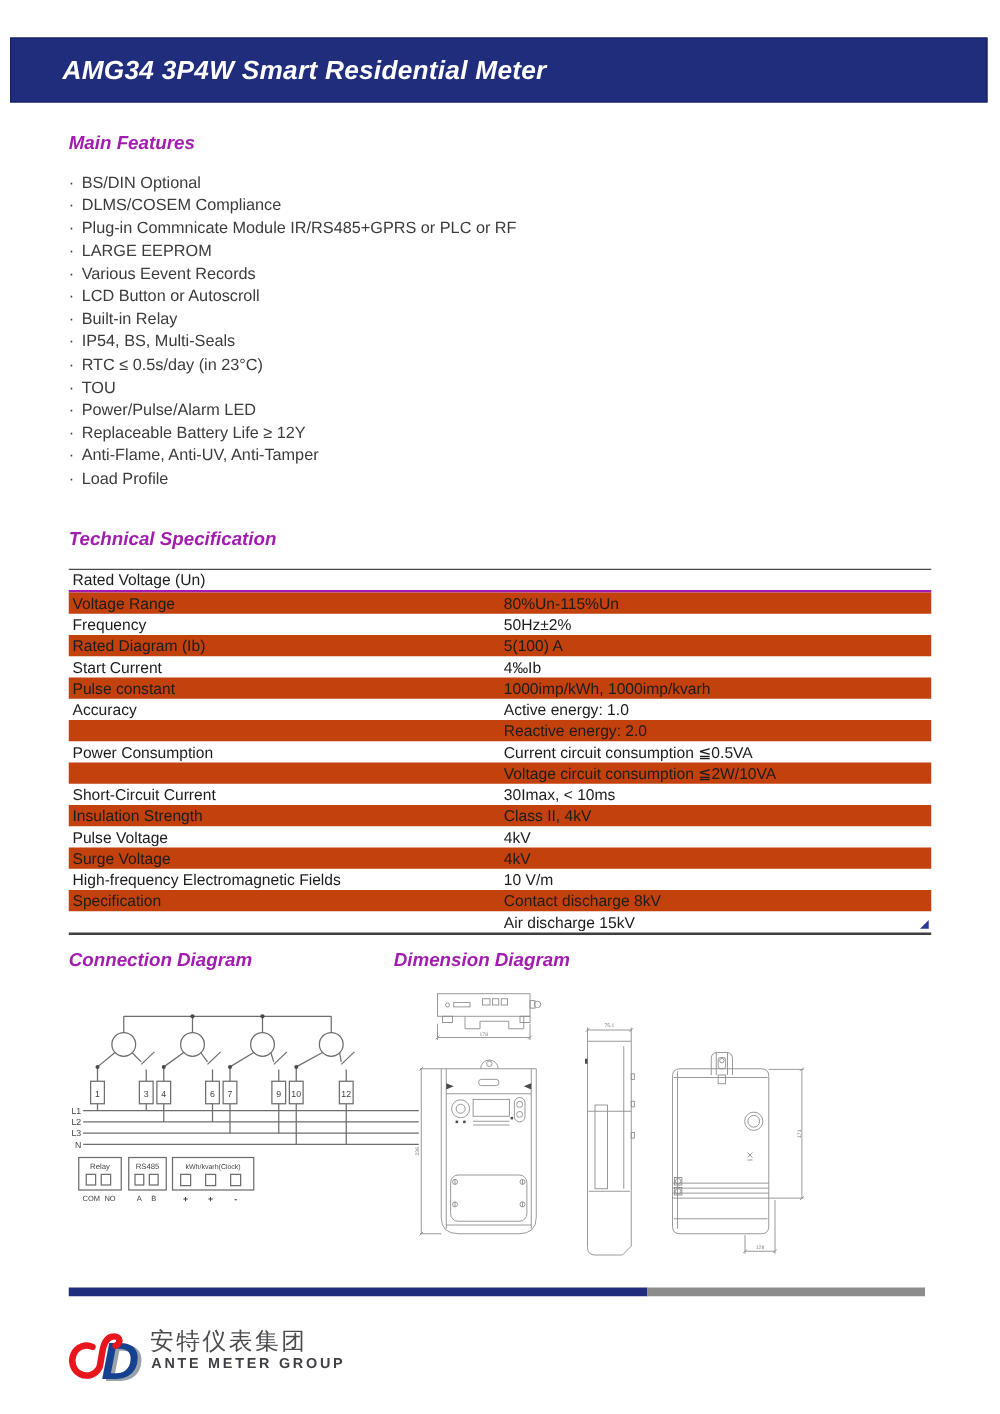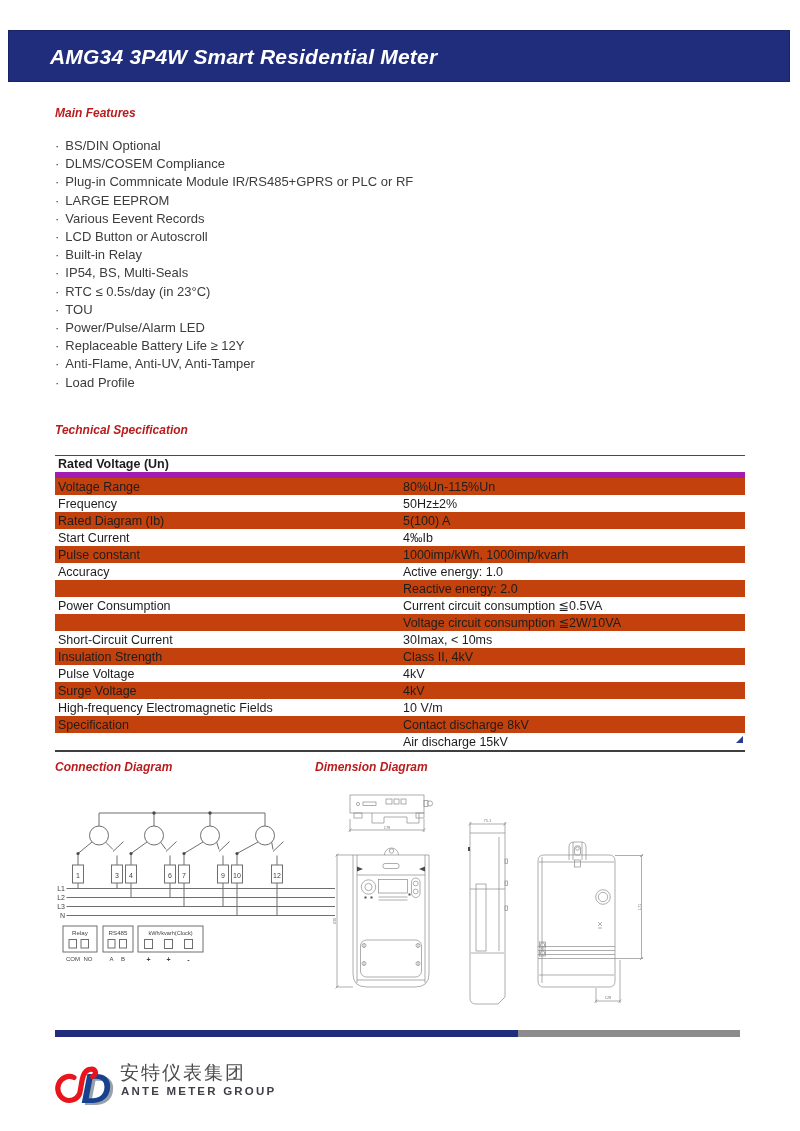--- a/index.html
+++ b/index.html
@@ -6,38 +6,38 @@
   .page{position:relative;width:800px;height:1131px;background:#fff;
         font-family:"Liberation Sans","DejaVu Sans",sans-serif;overflow:hidden;color:#3c3c3c;}
 
   
   .title-bar{position:absolute;left:8px;top:10px;width:782px;height:52px;
              background:#202d7c;border:1px solid #1a2266;box-sizing:border-box;margin-top:20px;}
   .title-bar .title{margin:0;padding:14px 0 0 41px;font-size:21px;font-weight:bold;
              font-style:italic;color:#ffffff;letter-spacing:.2px;}
 
   
-  .section-heading{position:absolute;font-size:12px;font-weight:bold;font-style:italic;
-             color:#b91c1c;white-space:nowrap;}
+  .section-heading{position:absolute;font-size:15px;font-weight:bold;font-style:italic;
+             color:#a21caf;white-space:nowrap;}
   .h-features{left:55px;top:106px;}
   .h-spec{left:55px;top:423px;}
   .h-conn{left:55px;top:760px;}
   .h-dim{left:315px;top:760px;}
 
   
   .features{position:absolute;left:55px;top:137px;}
   .feature{font-size:13px;line-height:18.2px;color:#3c3c3c;white-space:nowrap;}
   .feature .bullet{margin-right:6px;}
 
   
   .spec-table{position:absolute;left:55px;top:455px;width:690px;
               border-bottom:2px solid #3f3f3f;color:#1d1d1d;}
   .spec-row{display:flex;height:17px;align-items:center;font-size:12.5px;white-space:nowrap;}
-  .spec-row.header-row{height:16px;font-weight:bold;border-top:1px solid #4a4a4a;
-              border-bottom:6px solid #a21caf;}
+  .spec-row.header-row{height:16px;font-weight:normal;border-top:1px solid #4a4a4a;
+              border-bottom:2px solid #a21caf;}
   .spec-row .c1{width:345px;padding-left:3px;box-sizing:border-box;overflow:hidden;}
   .spec-row .c2{flex:1;padding-left:3px;overflow:hidden;}
   .spec-row.shaded{background:#c2410c;}
   .table-arrow{position:absolute;left:736px;top:736px;width:0;height:0;
               border-left:7px solid transparent;border-bottom:7px solid #2b3a96;}
 
   
   .connection-svg{position:absolute;left:50px;top:800px;}
   .dimension-svg{position:absolute;left:330px;top:785px;}
   .diag{stroke:#6e6e6e;stroke-width:1;fill:none;}

